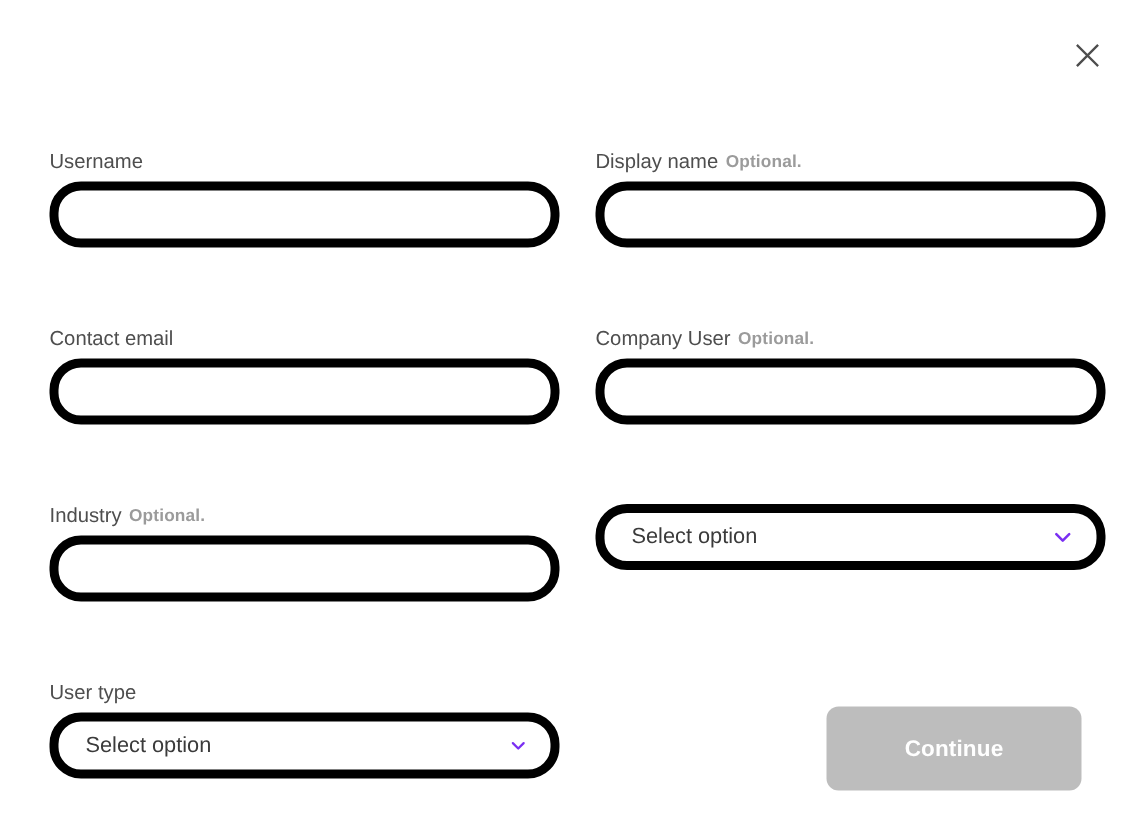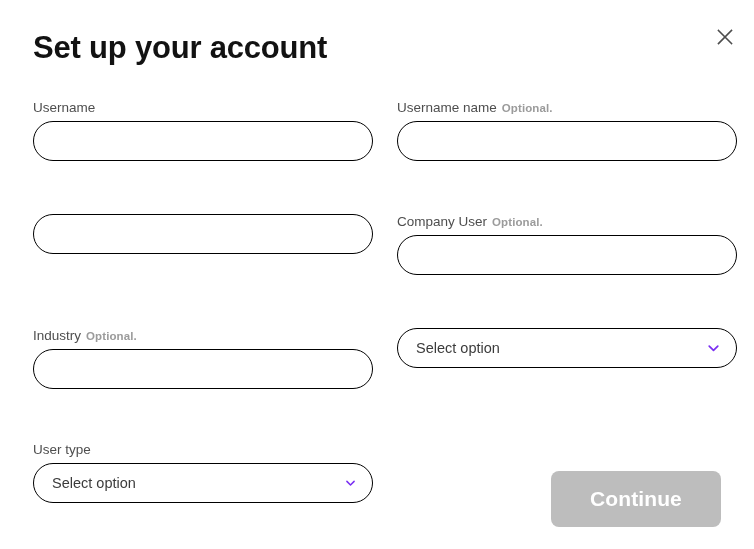--- a/index.html
+++ b/index.html
@@ -93,27 +93,27 @@
     margin-left: 6px;
     display: inline-flex;
     align-items: center;
     cursor: pointer;
   }
   .help-icon svg { display: block; }
 
   .control {
     position: relative;
     height: 40px;
-    border: 1px solid #000000;
+    border: 6px solid #000000;
     border-radius: 21px;
     background: #ffffff;
     box-sizing: border-box;
     display: flex;
     align-items: center;
-    padding: 4px 18px;
+    padding: 16px 18px;
     cursor: text;
   }
   .control.select { cursor: pointer; padding-right: 38px; }
 
   .control-text {
     font-size: 14.5px;
     color: #3b3b3b;
     line-height: 20px;
     white-space: nowrap;
     overflow: hidden;
@@ -143,32 +143,31 @@
   }
 
   .continue-button {
     width: 170px;
     height: 56px;
     border: none;
     border-radius: 8px;
     background: #bdbdbd;
     color: #ffffff;
     font-family: "Liberation Sans", "DejaVu Sans", sans-serif;
-    font-size: 21px;
+    font-size: 15px;
     font-weight: 700;
     letter-spacing: 0.1px;
     cursor: default;
   }
 </style>
 </head>
 <body>
 
 <div class="modal">
 
-  <div class="page-title">Set up your account</div>
 
   <button class="close-button">
     <span>
       <svg width="20" height="20" viewBox="0 0 20 20" fill="none">
         <path d="M3.5 3.5 L16.5 16.5 M16.5 3.5 L3.5 16.5" stroke="#4d4d4d" stroke-width="1.6" stroke-linecap="square"></path>
       </svg>
     </span>
   </button>
 
   <div class="form">
@@ -177,31 +176,34 @@
       <div class="field">
         <div class="field-label">
           <span>Username</span>
         </div>
         <div class="control">
           <span class="control-text"></span>
         </div>
       </div>
       <div class="field">
         <div class="field-label">
-          <span>Username name</span>
+          <span>Display name</span>
           <span class="optional">Optional.</span>
         </div>
         <div class="control">
           <span class="control-text"></span>
         </div>
       </div>
     </div>
 
     <div class="form-row">
       <div class="field">
+        <div class="field-label">
+          <span>Contact email</span>
+        </div>
         <div class="control">
           <span class="control-text"></span>
         </div>
       </div>
       <div class="field">
         <div class="field-label">
           <span>Company User</span>
           <span class="optional">Optional.</span>
         </div>
         <div class="control">

